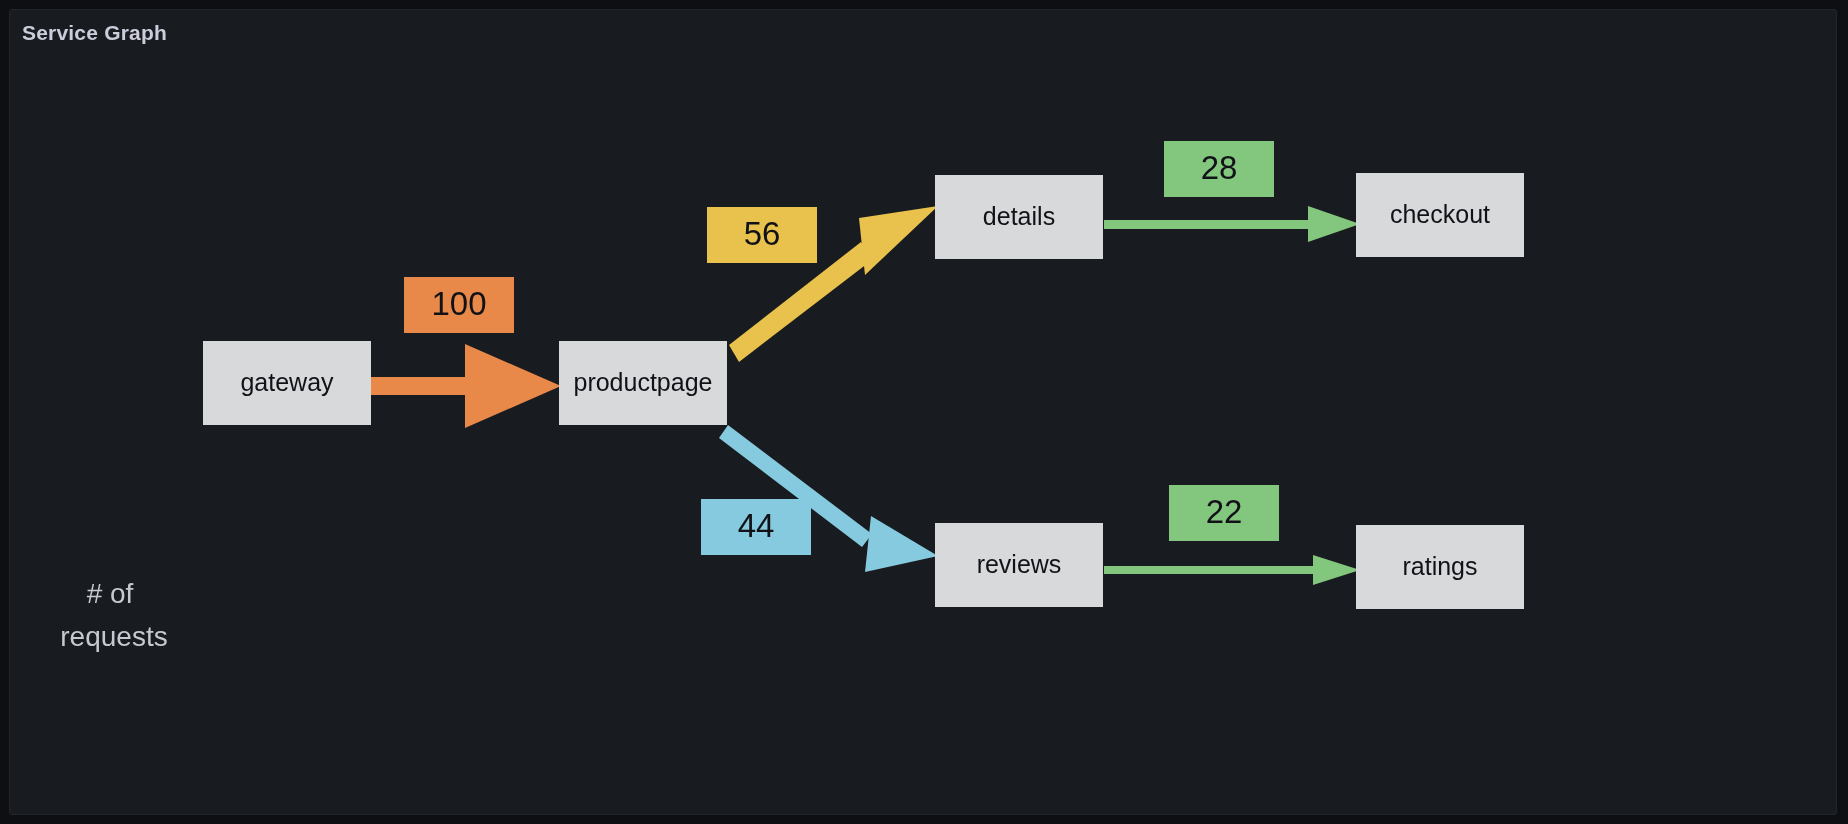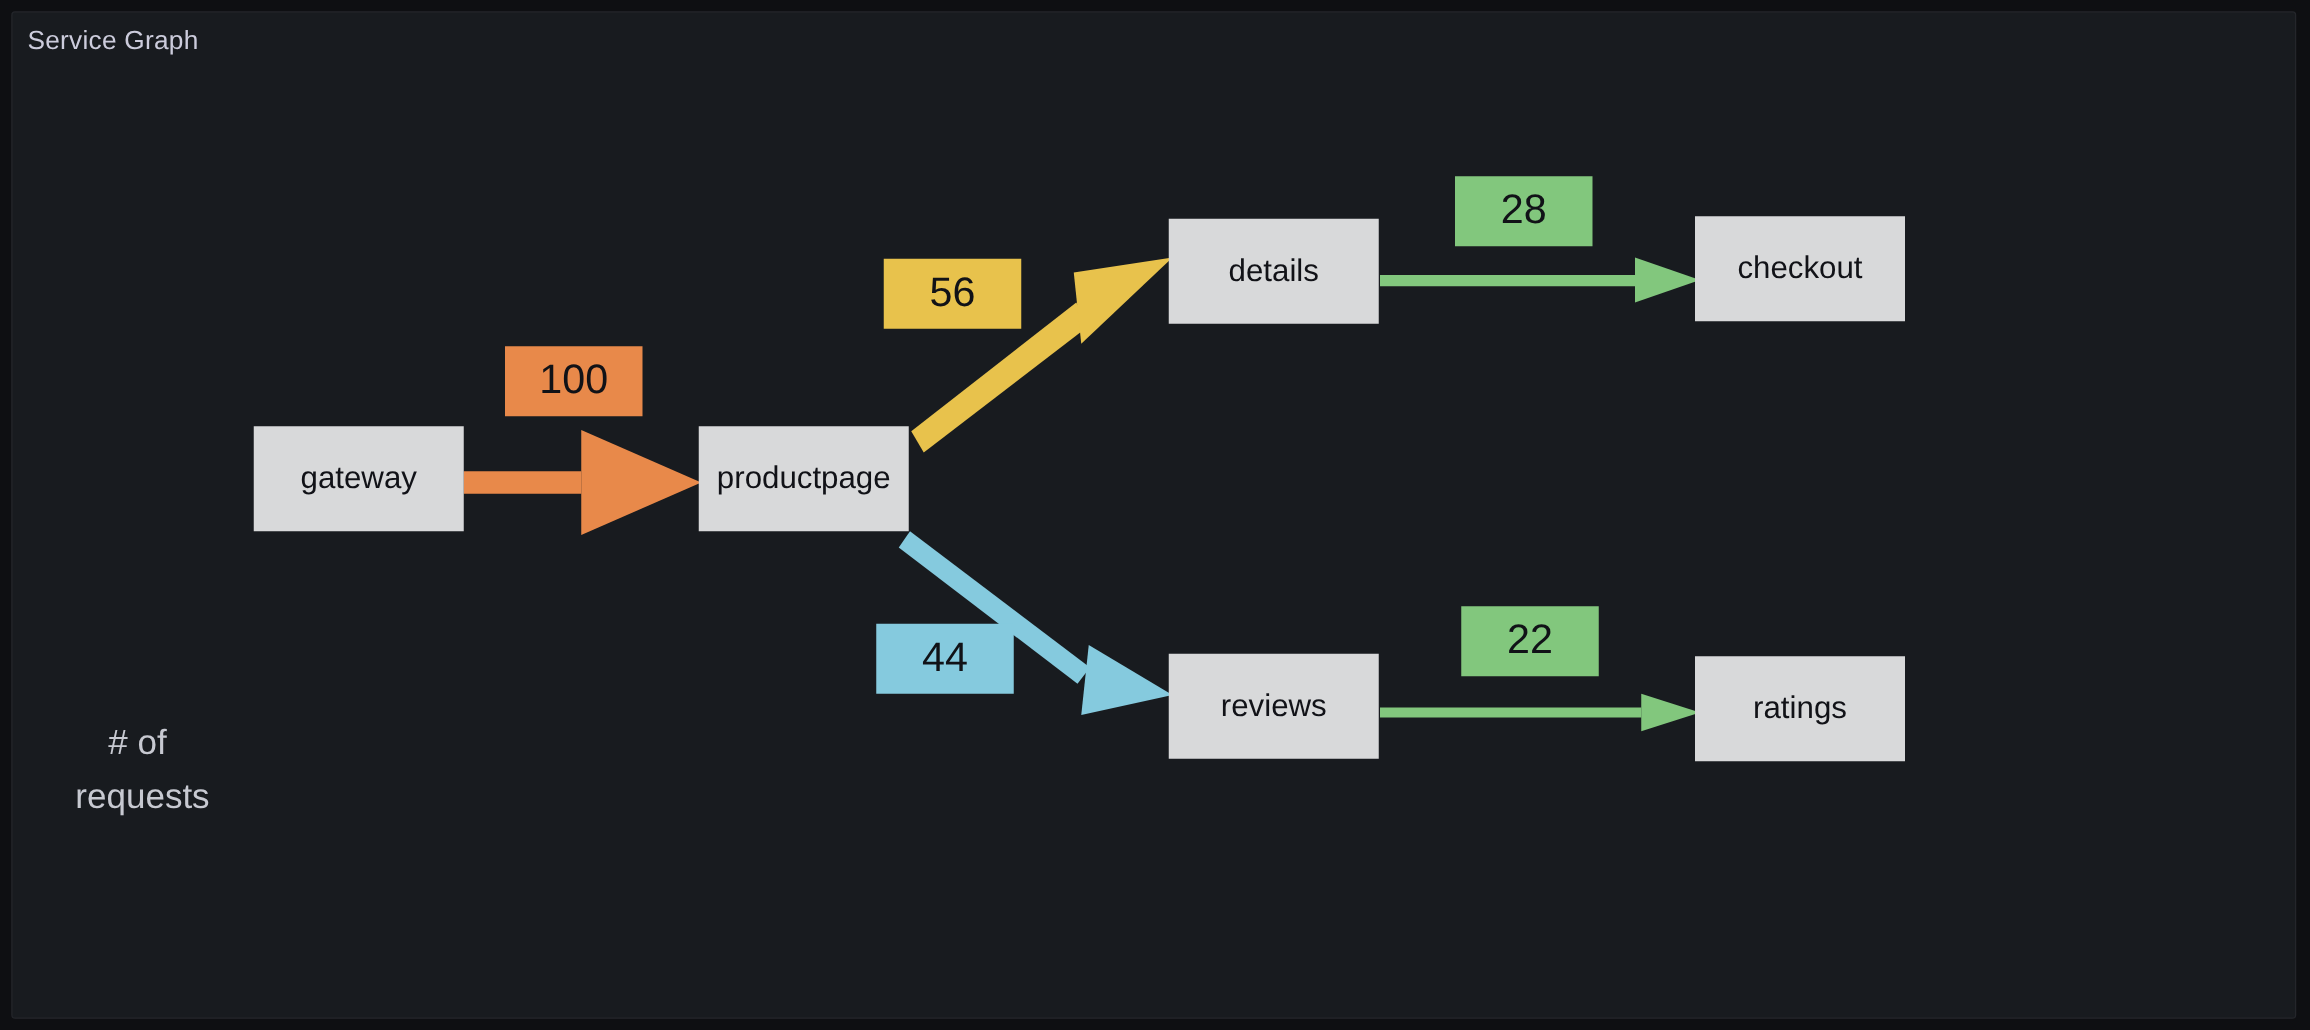--- a/index.html
+++ b/index.html
@@ -24,21 +24,21 @@
     border: 1px solid #24262b;
     border-radius: 3px;
     box-sizing: border-box;
   }
 
   #panel-title {
     position: absolute;
     left: 12px;
     top: 11px;
     font-size: 21px;
-    font-weight: normal;
+    font-weight: bold;
     color: #ccccdc;
     letter-spacing: 0.2px;
     white-space: nowrap;
   }
 
   #graph-svg {
     position: absolute;
     left: 0;
     top: 0;
     width: 1828px;

